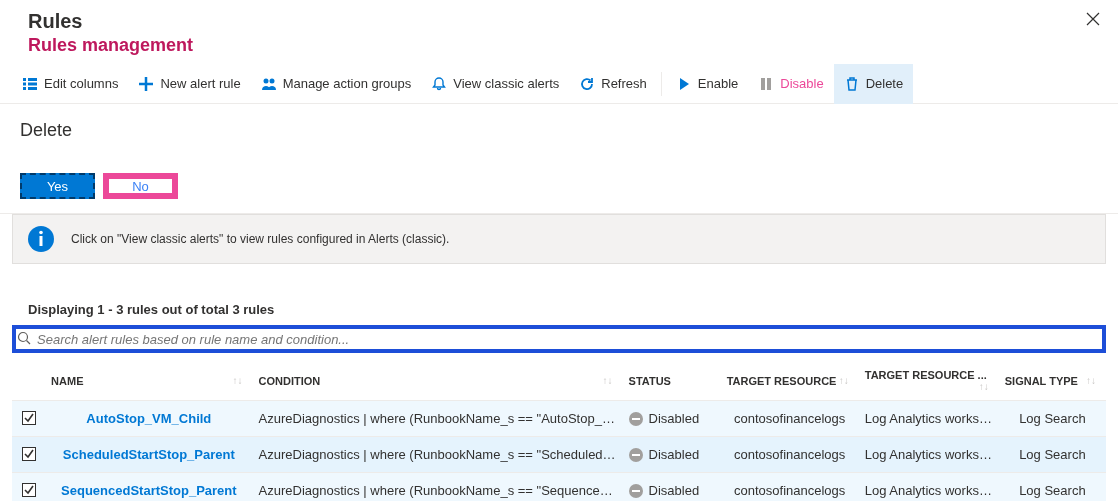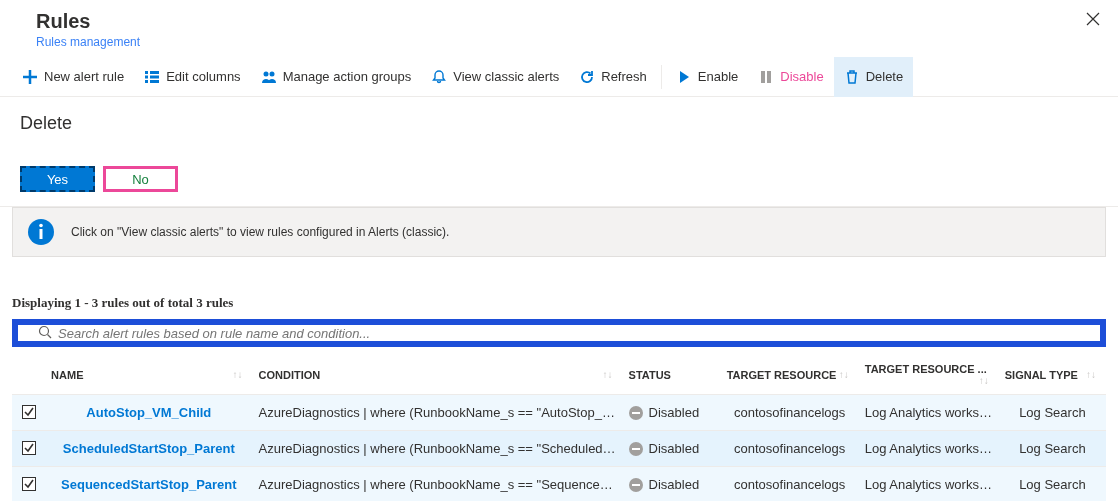--- a/index.html
+++ b/index.html
@@ -8,32 +8,33 @@
       padding: 0;
     }
     body {
       font-family: "Segoe UI", Arial, sans-serif;
       font-size: 13px;
       color: #323130;
       background: #fff;
       width: 1118px;
     }
     .header {
-      padding: 10px 20px 8px 36px;
+      padding: 10px 20px 8px 28px;
       position: relative;
     }
     .header-title {
       font-size: 20px;
       font-weight: 600;
       color: #323130;
     }
     .header-subtitle {
-      font-size: 12px;
-      color: #3b82f6;
+      font-size: 18px;
+      color: #be185d;
       margin-top: 2px;
+      font-weight: bold;
     }
     .close-btn {
       position: absolute;
       top: 10px;
       right: 18px;
       font-size: 18px;
       cursor: pointer;
       color: #323130;
       background: none;
       border: none;
@@ -102,22 +103,22 @@
       align-items: center;
       justify-content: center;
     }
     .btn-primary {
       background: #0078d4;
       color: #fff;
       border: 2px dashed #003a6b;
     }
     .btn-secondary {
       background: #fff;
-      color: #15803d;
-      border: 3px solid #ec4899;
+      color: #3b82f6;
+      border: 6px solid #ec4899;
     }
     .info-banner {
       margin: 0 12px 0 12px;
       background: #f3f2f1;
       display: flex;
       align-items: center;
       padding: 8px 12px;
       border: 1px solid #e1dfdd;
       gap: 14px;
     }
@@ -126,33 +127,32 @@
       height: 32px;
       display: flex;
       align-items: center;
       justify-content: center;
     }
     .info-text {
       font-size: 12px;
       color: #323130;
     }
     .count-text {
-      padding: 38px 12px 8px 12px;
+      padding: 38px 12px 8px 28px;
       font-size: 13px;
       font-weight: 600;
       color: #323130;
-      font-family: Liberation Serif, serif;
     }
     .search-wrap {
       margin: 0 12px 8px 12px;
-      border: 6px solid #1d4ed8;
+      border: 4px solid #1d4ed8;
       height: 28px;
       display: flex;
       align-items: center;
-      padding: 0 20px;
+      padding: 0 1px;
       gap: 6px;
     }
     .search-input {
       border: none;
       outline: none;
       flex: 1;
       font-size: 13px;
       font-style: italic;
       color: #605e5c;
     }
@@ -250,37 +250,37 @@
           <path d="M1 1 L13 13 M13 1 L1 13" stroke="#323130" stroke-width="1.2"></path>
         </svg>
     </span>
   </button>
 </div>
 
 <div class="toolbar">
   <div class="toolbar-item">
     <span class="toolbar-icon">
       <svg width="16" height="16" viewBox="0 0 16 16">
-          <path d="M8 1v14M1 8h14" stroke="#0078d4" stroke-width="2.5"></path>
-        </svg>
-    </span>
-    <span>New alert rule</span>
-  </div>
-  <div class="toolbar-item">
-    <span class="toolbar-icon">
-      <svg width="16" height="16" viewBox="0 0 16 16">
           <rect x="1" y="2" width="3" height="3" fill="#0078d4"></rect>
           <rect x="1" y="6.5" width="3" height="3" fill="#0078d4"></rect>
           <rect x="1" y="11" width="3" height="3" fill="#0078d4"></rect>
           <rect x="6" y="2" width="9" height="3" fill="#0078d4"></rect>
           <rect x="6" y="6.5" width="9" height="3" fill="#0078d4"></rect>
           <rect x="6" y="11" width="9" height="3" fill="#0078d4"></rect>
         </svg>
     </span>
     <span>Edit columns</span>
+  </div>
+  <div class="toolbar-item">
+    <span class="toolbar-icon">
+      <svg width="16" height="16" viewBox="0 0 16 16">
+          <path d="M8 1v14M1 8h14" stroke="#0078d4" stroke-width="2.5"></path>
+        </svg>
+    </span>
+    <span>New alert rule</span>
   </div>
   <div class="toolbar-item">
     <span class="toolbar-icon">
       <svg width="16" height="16" viewBox="0 0 16 16">
           <circle cx="5" cy="5" r="2.5" fill="#0078d4"></circle>
           <circle cx="11" cy="5" r="2.5" fill="#0078d4"></circle>
           <path d="M1 14c0-3 2-4 4-4s4 1 4 4" fill="#0078d4"></path>
           <path d="M7 14c0-3 2-4 4-4s4 1 4 4" fill="#0078d4"></path>
         </svg>
     </span>

